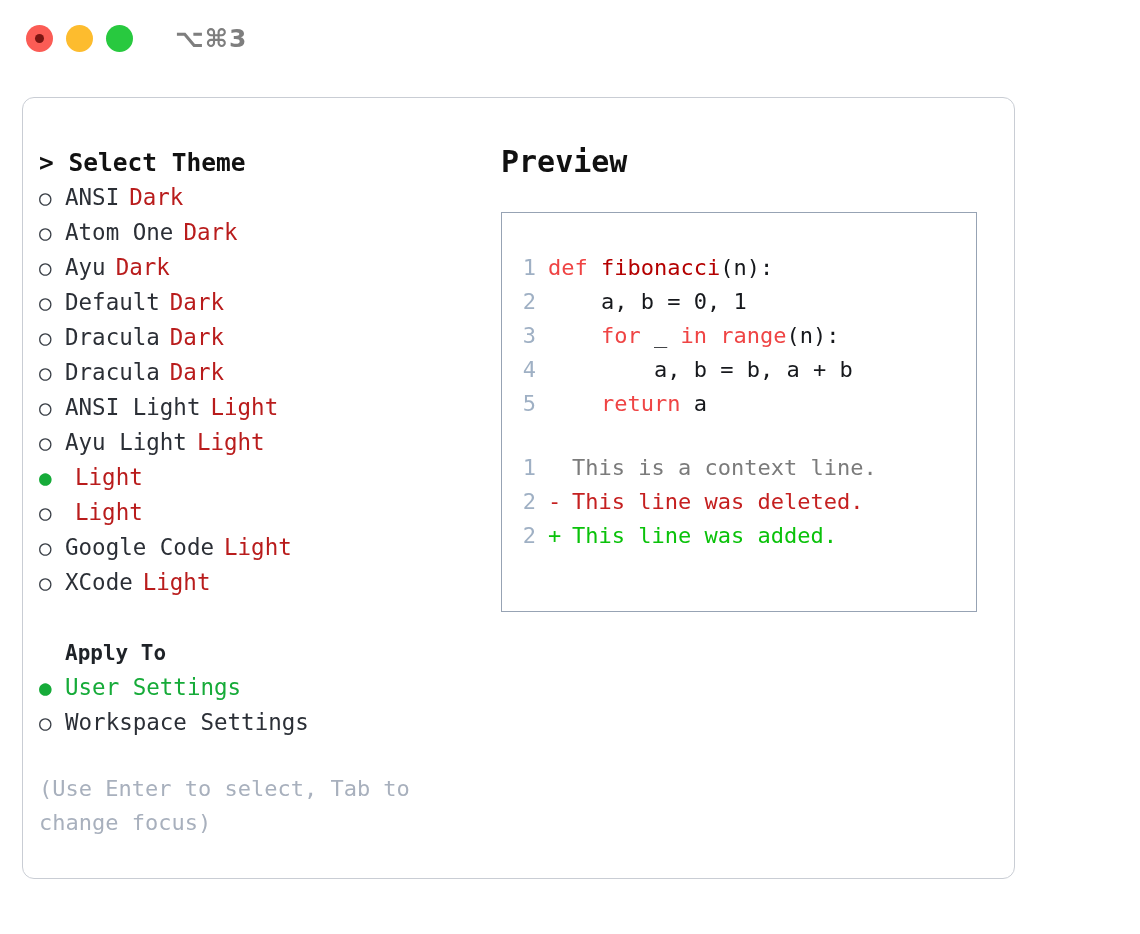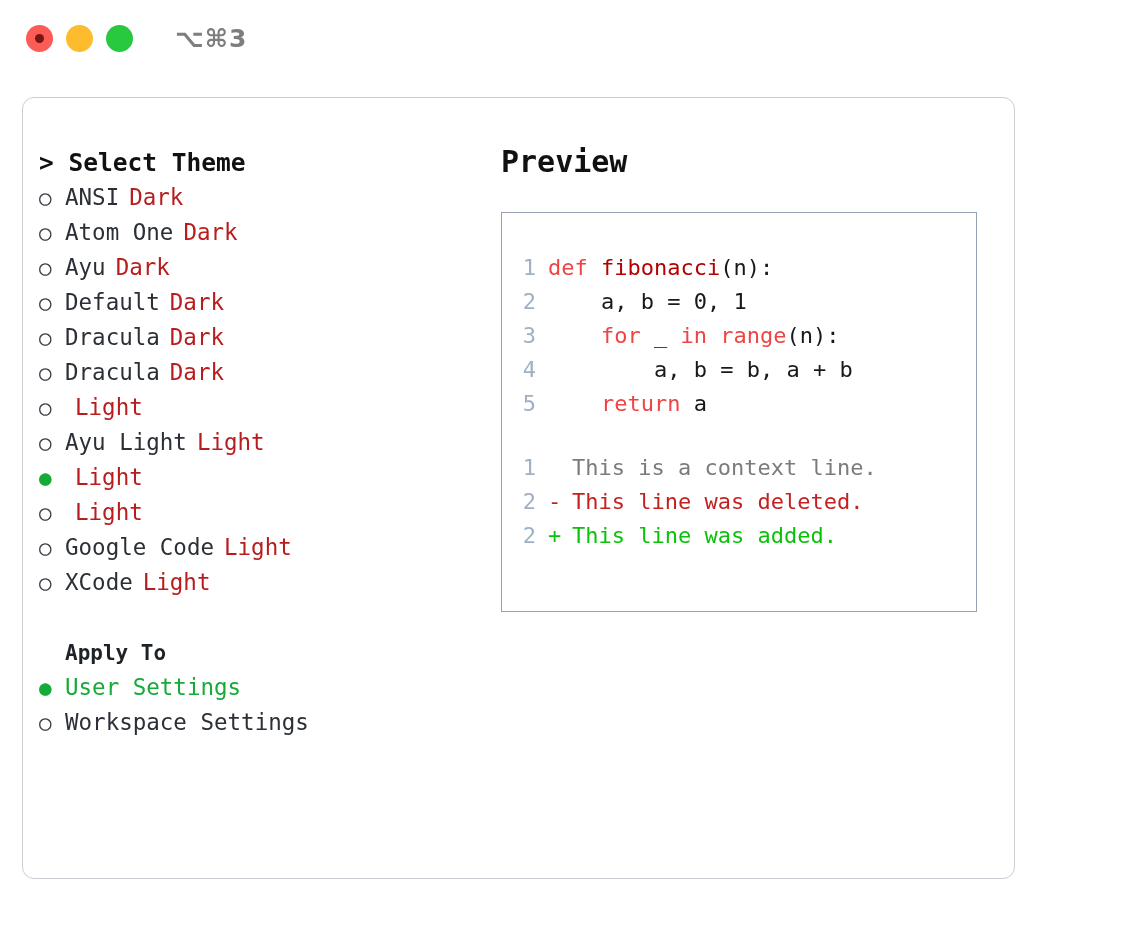--- a/index.html
+++ b/index.html
@@ -226,36 +226,37 @@
 
       <div class="left-col">
         <div class="list-header">&gt; Select Theme</div>
         <div id="theme-list">
             <div class="theme-row"><span class="radio">○</span><span class="theme-name">ANSI</span><span class="theme-variant">Dark</span></div>
             <div class="theme-row"><span class="radio">○</span><span class="theme-name">Atom One</span><span class="theme-variant">Dark</span></div>
             <div class="theme-row"><span class="radio">○</span><span class="theme-name">Ayu</span><span class="theme-variant">Dark</span></div>
             <div class="theme-row"><span class="radio">○</span><span class="theme-name">Default</span><span class="theme-variant">Dark</span></div>
             <div class="theme-row"><span class="radio">○</span><span class="theme-name">Dracula</span><span class="theme-variant">Dark</span></div>
             <div class="theme-row"><span class="radio">○</span><span class="theme-name">Dracula</span><span class="theme-variant">Dark</span></div>
-            <div class="theme-row"><span class="radio">○</span><span class="theme-variant">Light</span></div>
+            <div class="theme-row"><span class="radio">○</span><span class="theme-name">ANSI Light</span><span class="theme-variant">Light</span></div>
             <div class="theme-row"><span class="radio">○</span><span class="theme-name">Ayu Light</span><span class="theme-variant">Light</span></div>
             <div class="theme-row selected"><span class="radio on">●</span><span class="theme-variant">Light</span></div>
             <div class="theme-row"><span class="radio">○</span><span class="theme-variant">Light</span></div>
             <div class="theme-row"><span class="radio">○</span><span class="theme-name">Google Code</span><span class="theme-variant">Light</span></div>
             <div class="theme-row"><span class="radio">○</span><span class="theme-name">XCode</span><span class="theme-variant">Light</span></div>
           </div>
 
         <div class="section-gap"></div>
 
         <div class="apply-label">Apply To</div>
         <div id="apply-list">
             <div class="theme-row selected"><span class="radio on">●</span><span class="theme-name">User Settings</span></div>
             <div class="theme-row"><span class="radio">○</span><span class="theme-name">Workspace Settings</span></div>
           </div>
 
+        <div class="hint">(Use Enter to select, Tab to change focus)</div>
       </div>
 
       <div class="right-col">
         <div class="preview-title">Preview</div>
         <div class="preview-box">
           <div id="code-lines">
               <div class="code-line"><span class="gutter">1</span><span class="code-text"><span class="tok-kw">def </span><span class="tok-fn">fibonacci</span><span class="tok-plain">(n):</span></span></div>
               <div class="code-line"><span class="gutter">2</span><span class="code-text"><span class="tok-plain">    a, b = 0, 1</span></span></div>
               <div class="code-line"><span class="gutter">3</span><span class="code-text"><span class="tok-plain">    </span><span class="tok-kw">for</span><span class="tok-plain"> _ </span><span class="tok-kw">in</span><span class="tok-plain"> </span><span class="tok-kw">range</span><span class="tok-plain">(n):</span></span></div>
               <div class="code-line"><span class="gutter">4</span><span class="code-text"><span class="tok-plain">        a, b = b, a + b</span></span></div>

